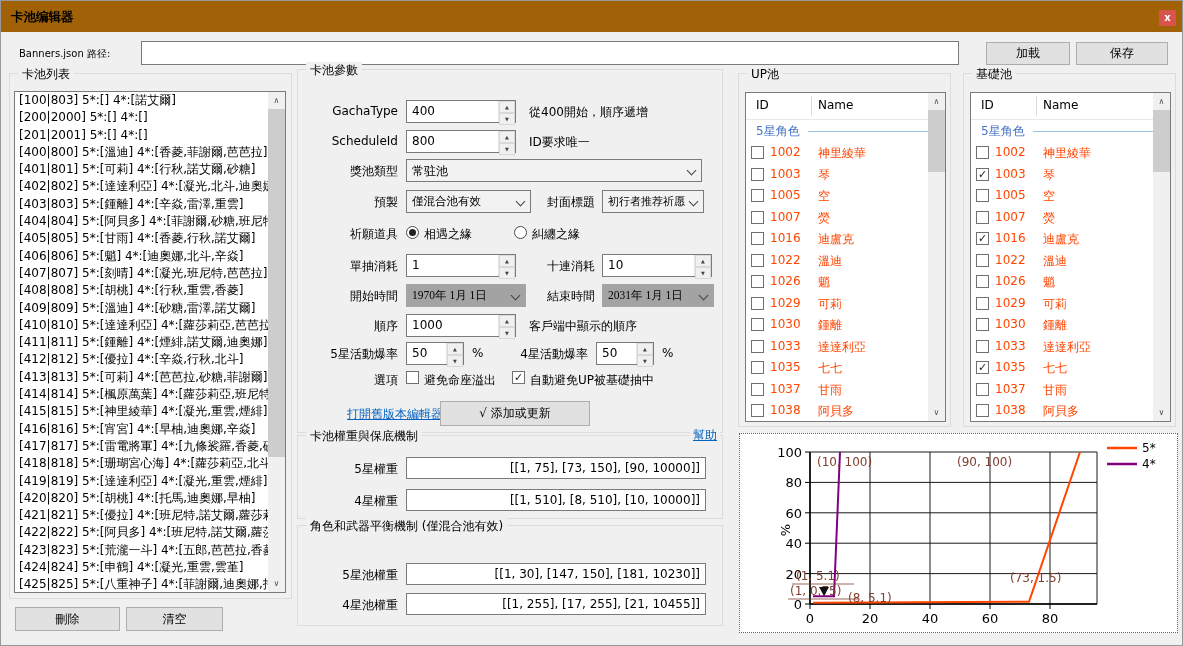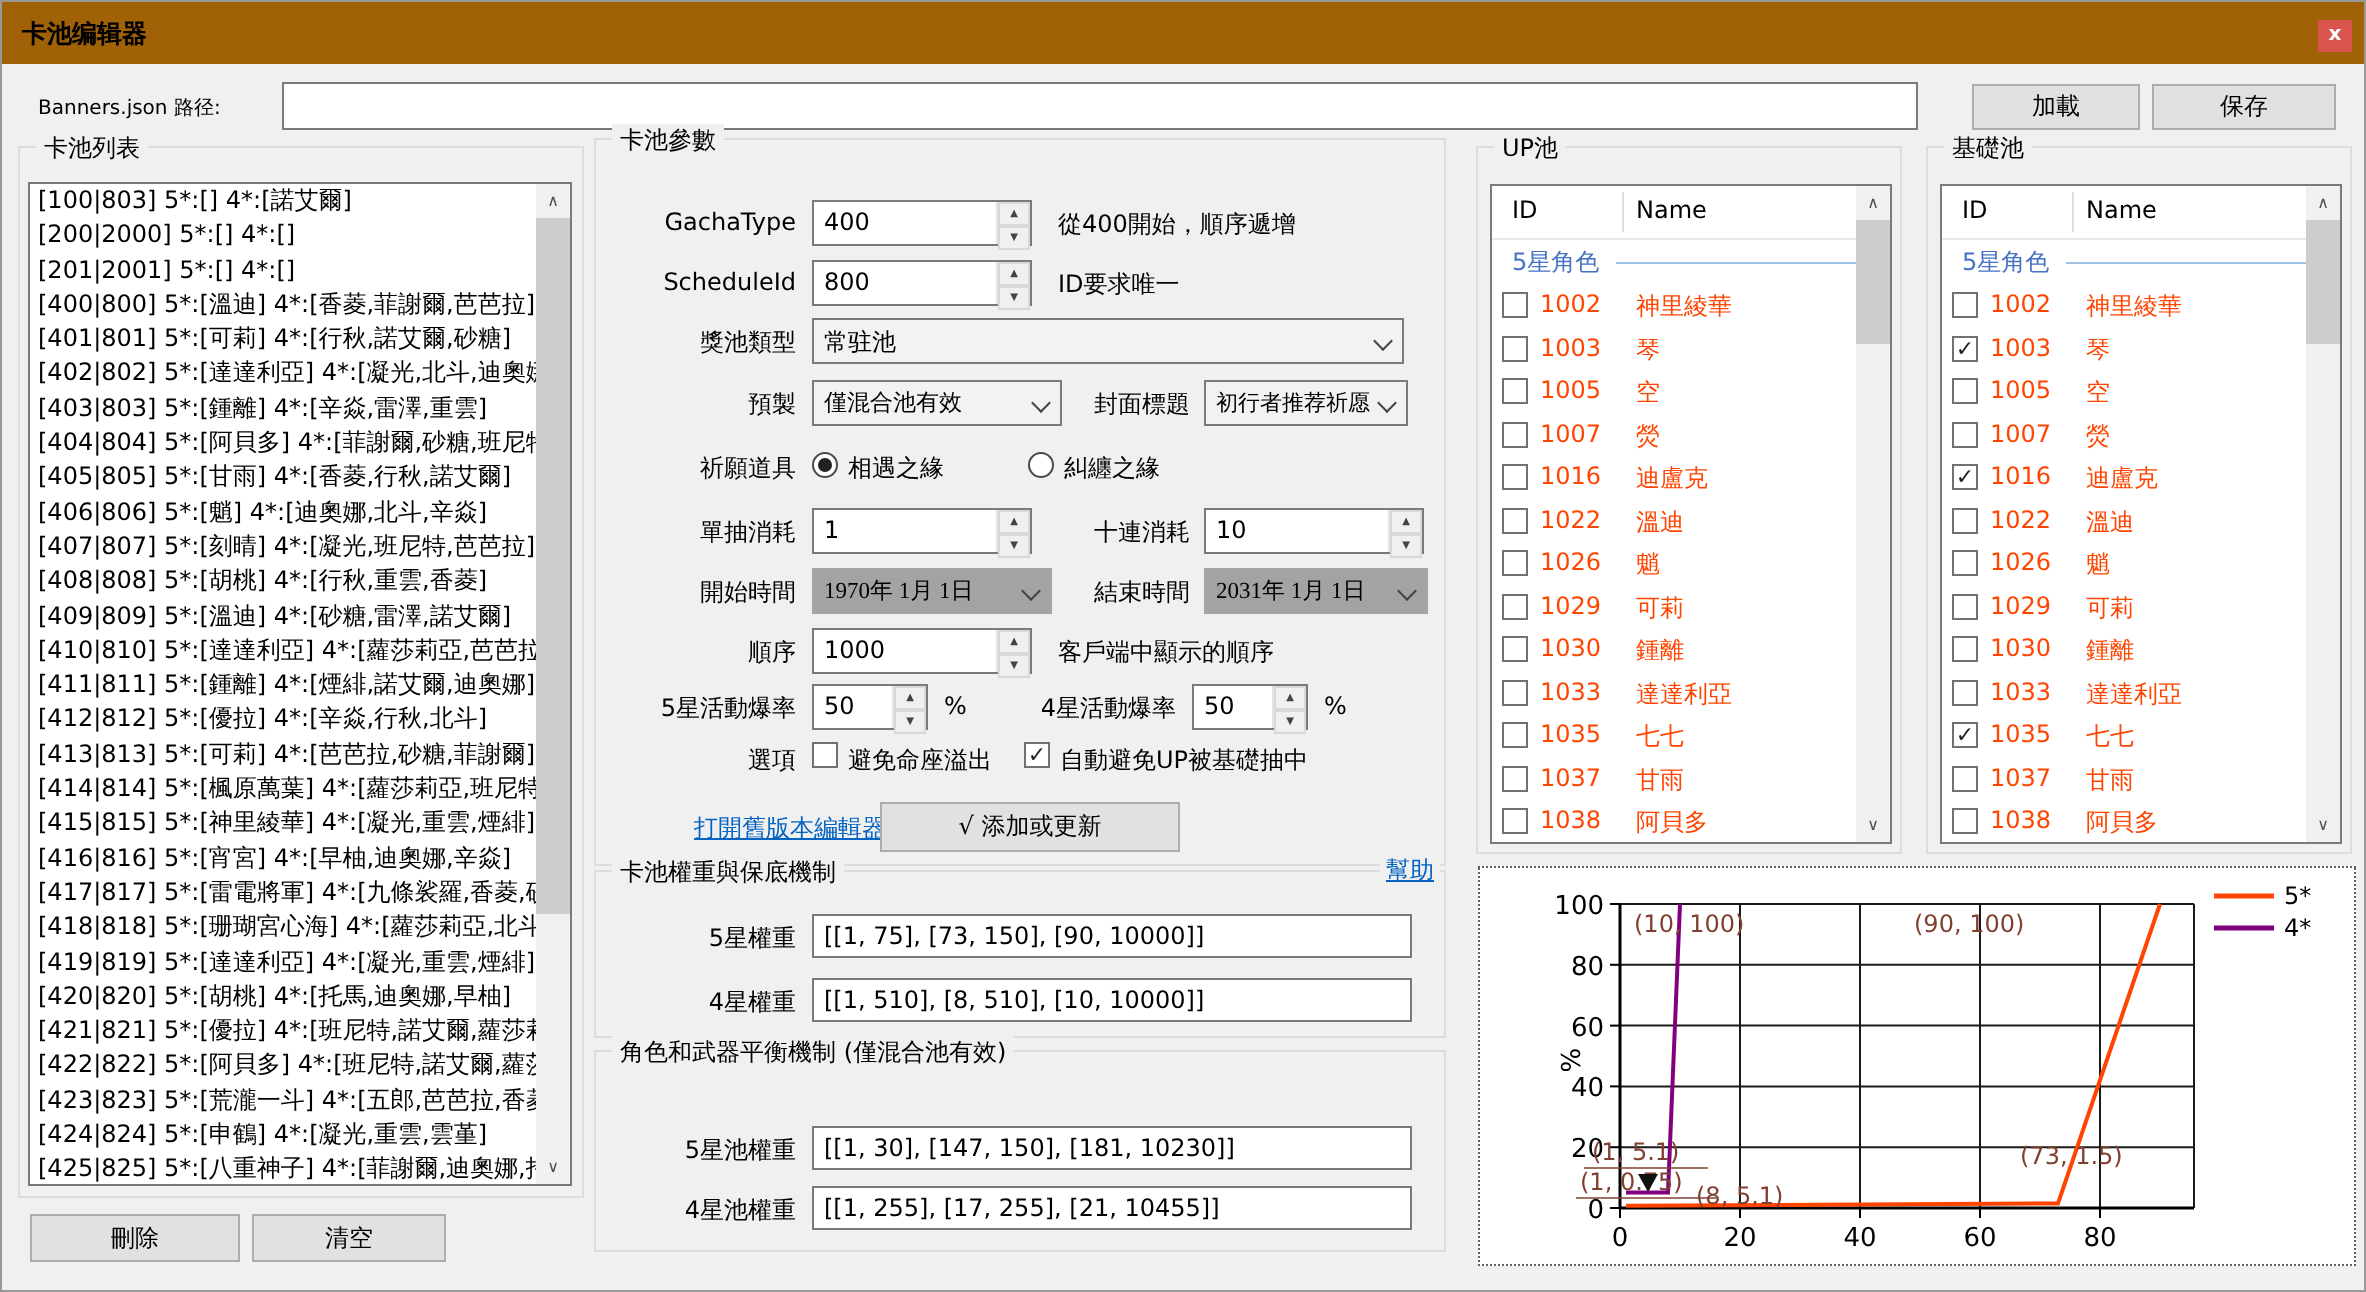--- a/index.html
+++ b/index.html
@@ -7,21 +7,21 @@
   #win{position:absolute;inset:0;background:#f0f0f0;border:1px solid #999;box-sizing:border-box;}
   
   #titlebar{position:absolute;left:0;top:0;width:100%;height:31px;background:#a16207;}
   #title{position:absolute;left:10px;top:8px;font-weight:bold;font-size:12.5px;}
   #closebtn{position:absolute;right:6px;top:9px;width:17px;height:16px;background:#d9544d;color:#fff;
     font-size:10px;font-weight:bold;text-align:center;line-height:15px;cursor:pointer;}
   
   .lbl{position:absolute;white-space:nowrap;}
   .rlbl{position:absolute;text-align:right;white-space:nowrap;}
   .tb{position:absolute;background:#fff;border:1px solid #7a7a7a;box-sizing:border-box;
-    padding:3px 5px;white-space:nowrap;overflow:hidden;}
+    padding:3px 5px;white-space:nowrap;overflow:hidden;text-align:right;}
   .btn{position:absolute;background:#e1e1e1;border:1px solid #adadad;box-sizing:border-box;
     display:flex;align-items:center;justify-content:center;cursor:pointer;}
   .link{position:absolute;color:#0563c1;text-decoration:underline;cursor:pointer;white-space:nowrap;}
   .groupbox{position:absolute;border:1px solid #dcdcdc;box-sizing:border-box;}
   .gb-label{position:absolute;top:-8px;left:8px;background:#f0f0f0;padding:0 4px;white-space:nowrap;}
   
   .spin{position:absolute;background:#fff;border:1px solid #7a7a7a;box-sizing:border-box;}
   .spin-val{position:absolute;left:5px;top:3px;}
   .spin-btns{position:absolute;right:0;top:0;bottom:0;width:16px;border-left:1px solid #e3e3e3;
     display:flex;flex-direction:column;}

